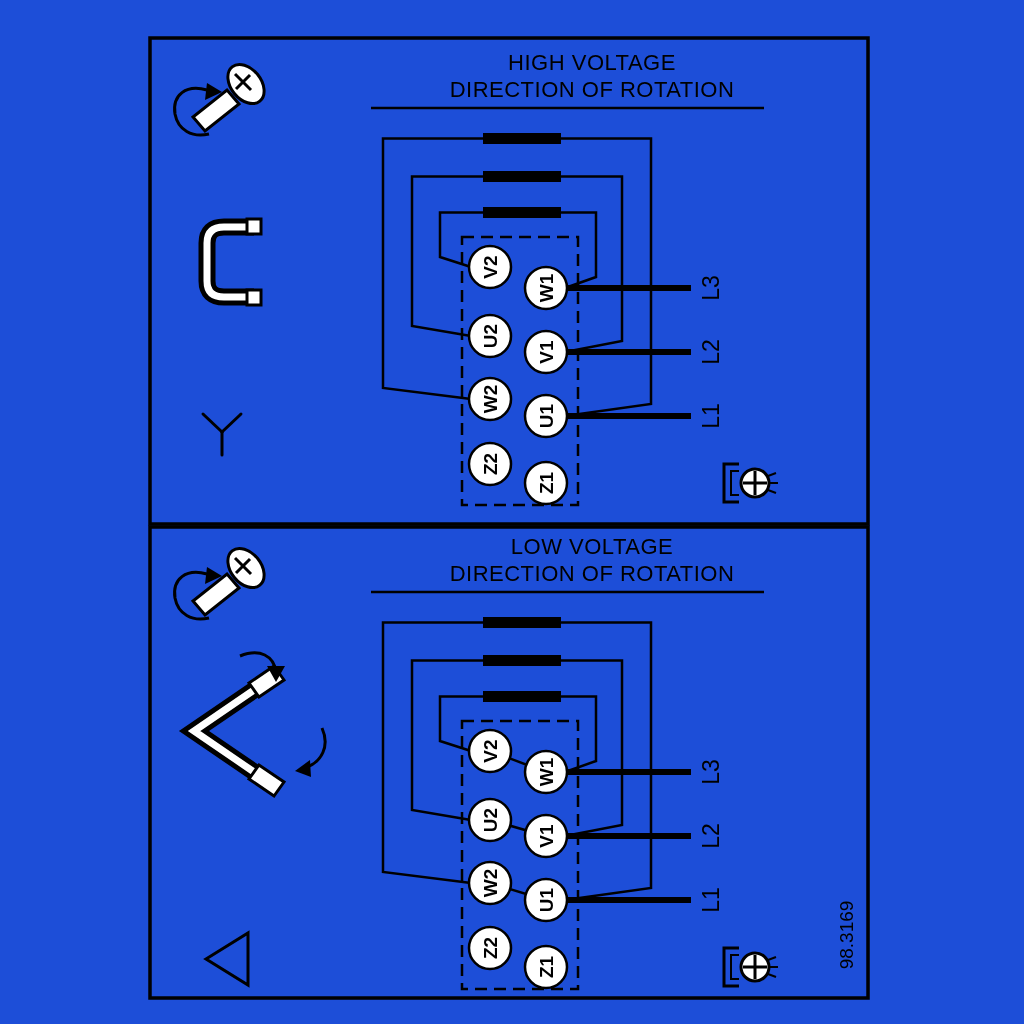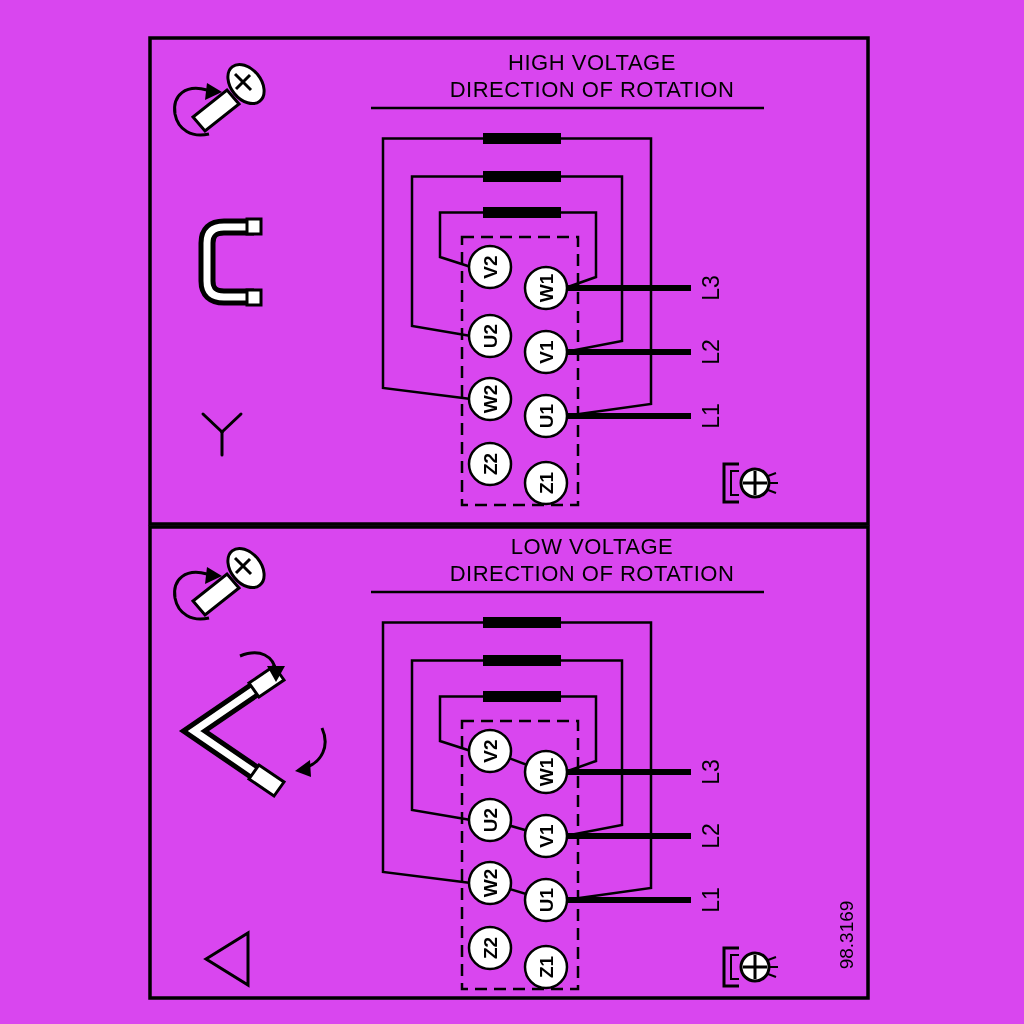--- a/index.html
+++ b/index.html
@@ -1,16 +1,16 @@
 <!DOCTYPE html>
 <html><head>
 <meta charset="utf-8">
 <style>
   html,body{margin:0;padding:0;background:#fff;}
-  .canvas{position:relative;width:1024px;height:1024px;background:#d946ef;overflow:hidden;}
+  .canvas{position:relative;width:1024px;height:1024px;background:#1d4ed8;overflow:hidden;}
   svg{position:absolute;left:0;top:0;}
   text{font-family:"Liberation Sans","DejaVu Sans",sans-serif;fill:#000;}
   .title{font-size:22px;letter-spacing:.5px;}
   .tlabel{font-size:19px;font-weight:bold;}
   .llabel{font-size:23px;}
   .ref{font-size:19px;}
   .wire{fill:none;stroke:#000;stroke-width:2.5;}
   .wire-thick{fill:none;stroke:#000;stroke-width:6;}
   .border{fill:none;stroke:#000;stroke-width:3.5;}
   .dashbox{fill:none;stroke:#000;stroke-width:2.5;stroke-dasharray:12 7;}

